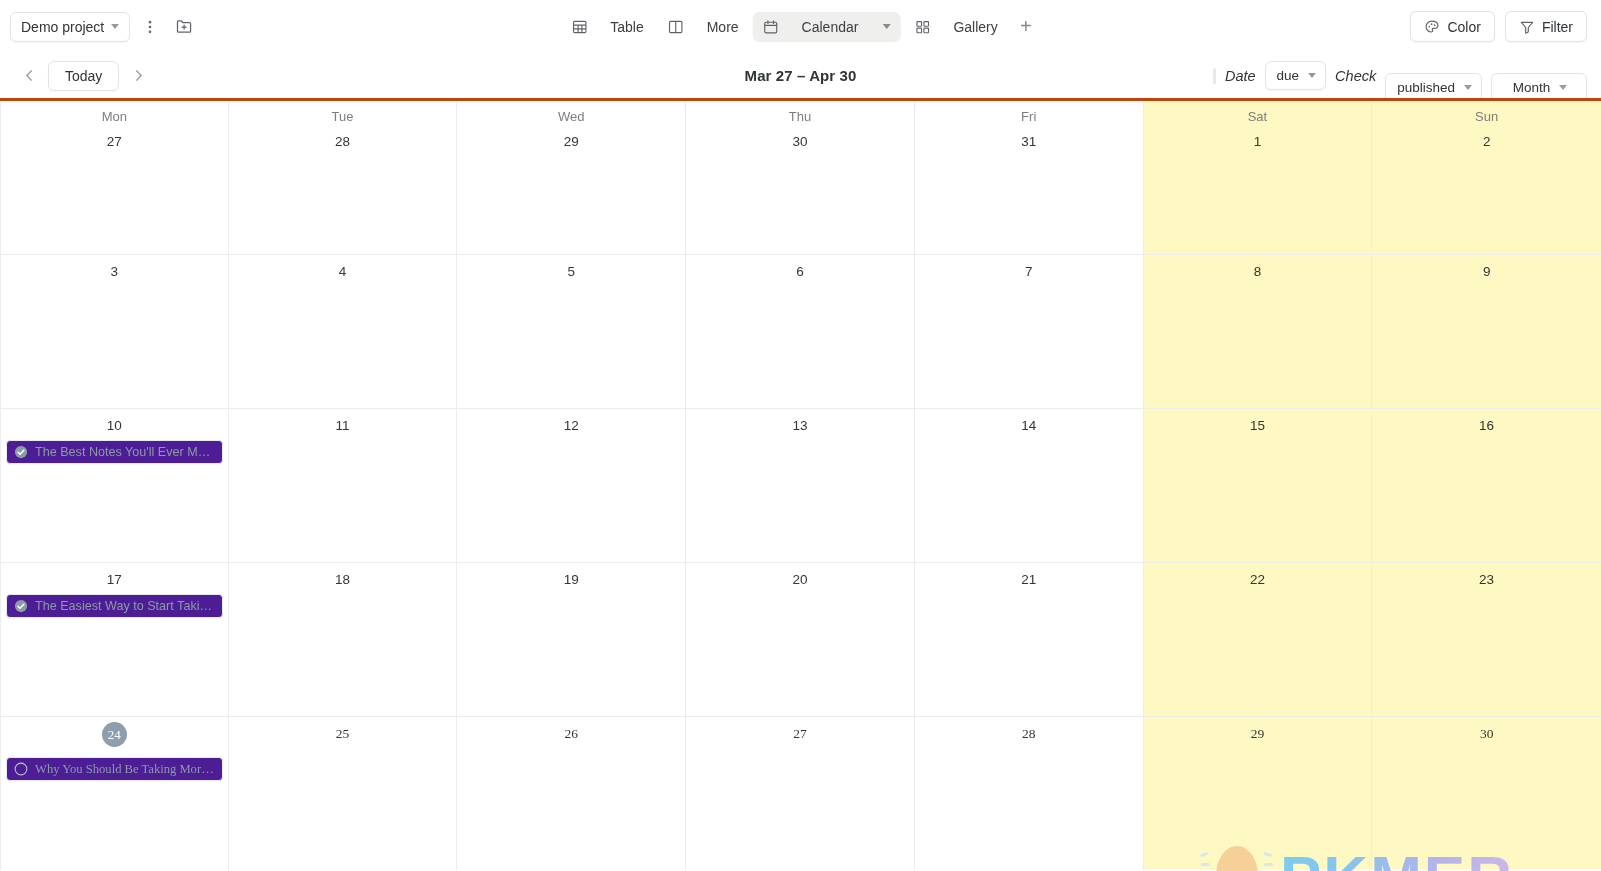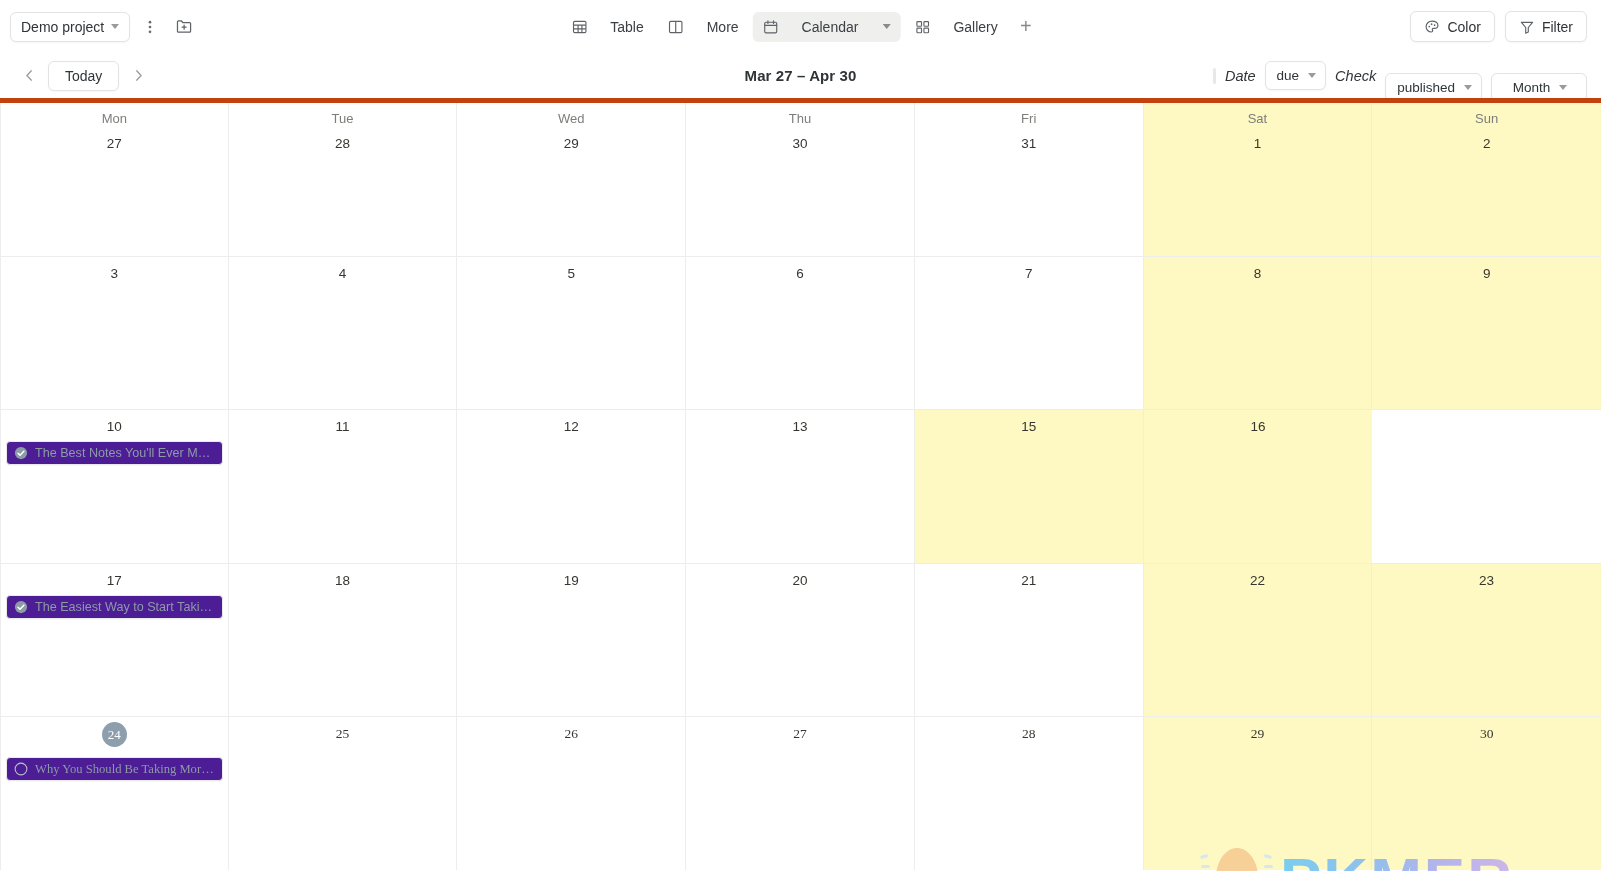--- a/index.html
+++ b/index.html
@@ -138,21 +138,21 @@
     border: 1px solid #e3e3e1;
     border-radius: 6px; background: #fff;
     font-size: 13.5px; color: #2f3437;
     cursor: pointer;
     box-shadow: 0 1px 2px rgba(15,15,15,0.04);
   }
   .select-chip.wide { min-width: 96px; justify-content: center; margin-top: 24px; }
 
   
   .calendar {
-    border-top: 5px solid #c2410c;
+    border-top: 3px solid #c2410c;
     height: 772px;
     display: flex;
     flex-direction: column;
     position: relative;
   }
   .cal-row {
     display: grid;
     grid-template-columns: repeat(7, 1fr);
     border-bottom: 1px solid #ededed;
     flex: 1 1 0;
@@ -423,20 +423,23 @@
           </div>
         </div>
         <div class="cell">
           <div class="daynum">11</div>
         </div>
         <div class="cell">
           <div class="daynum">12</div>
         </div>
         <div class="cell">
           <div class="daynum">13</div>
+        </div>
+        <div class="cell">
+          <div class="daynum">14</div>
         </div>
         <div class="cell weekend">
           <div class="daynum">15</div>
         </div>
         <div class="cell weekend">
           <div class="daynum">16</div>
         </div>
       </div>
       <div class="cal-row">
         <div class="cell">

